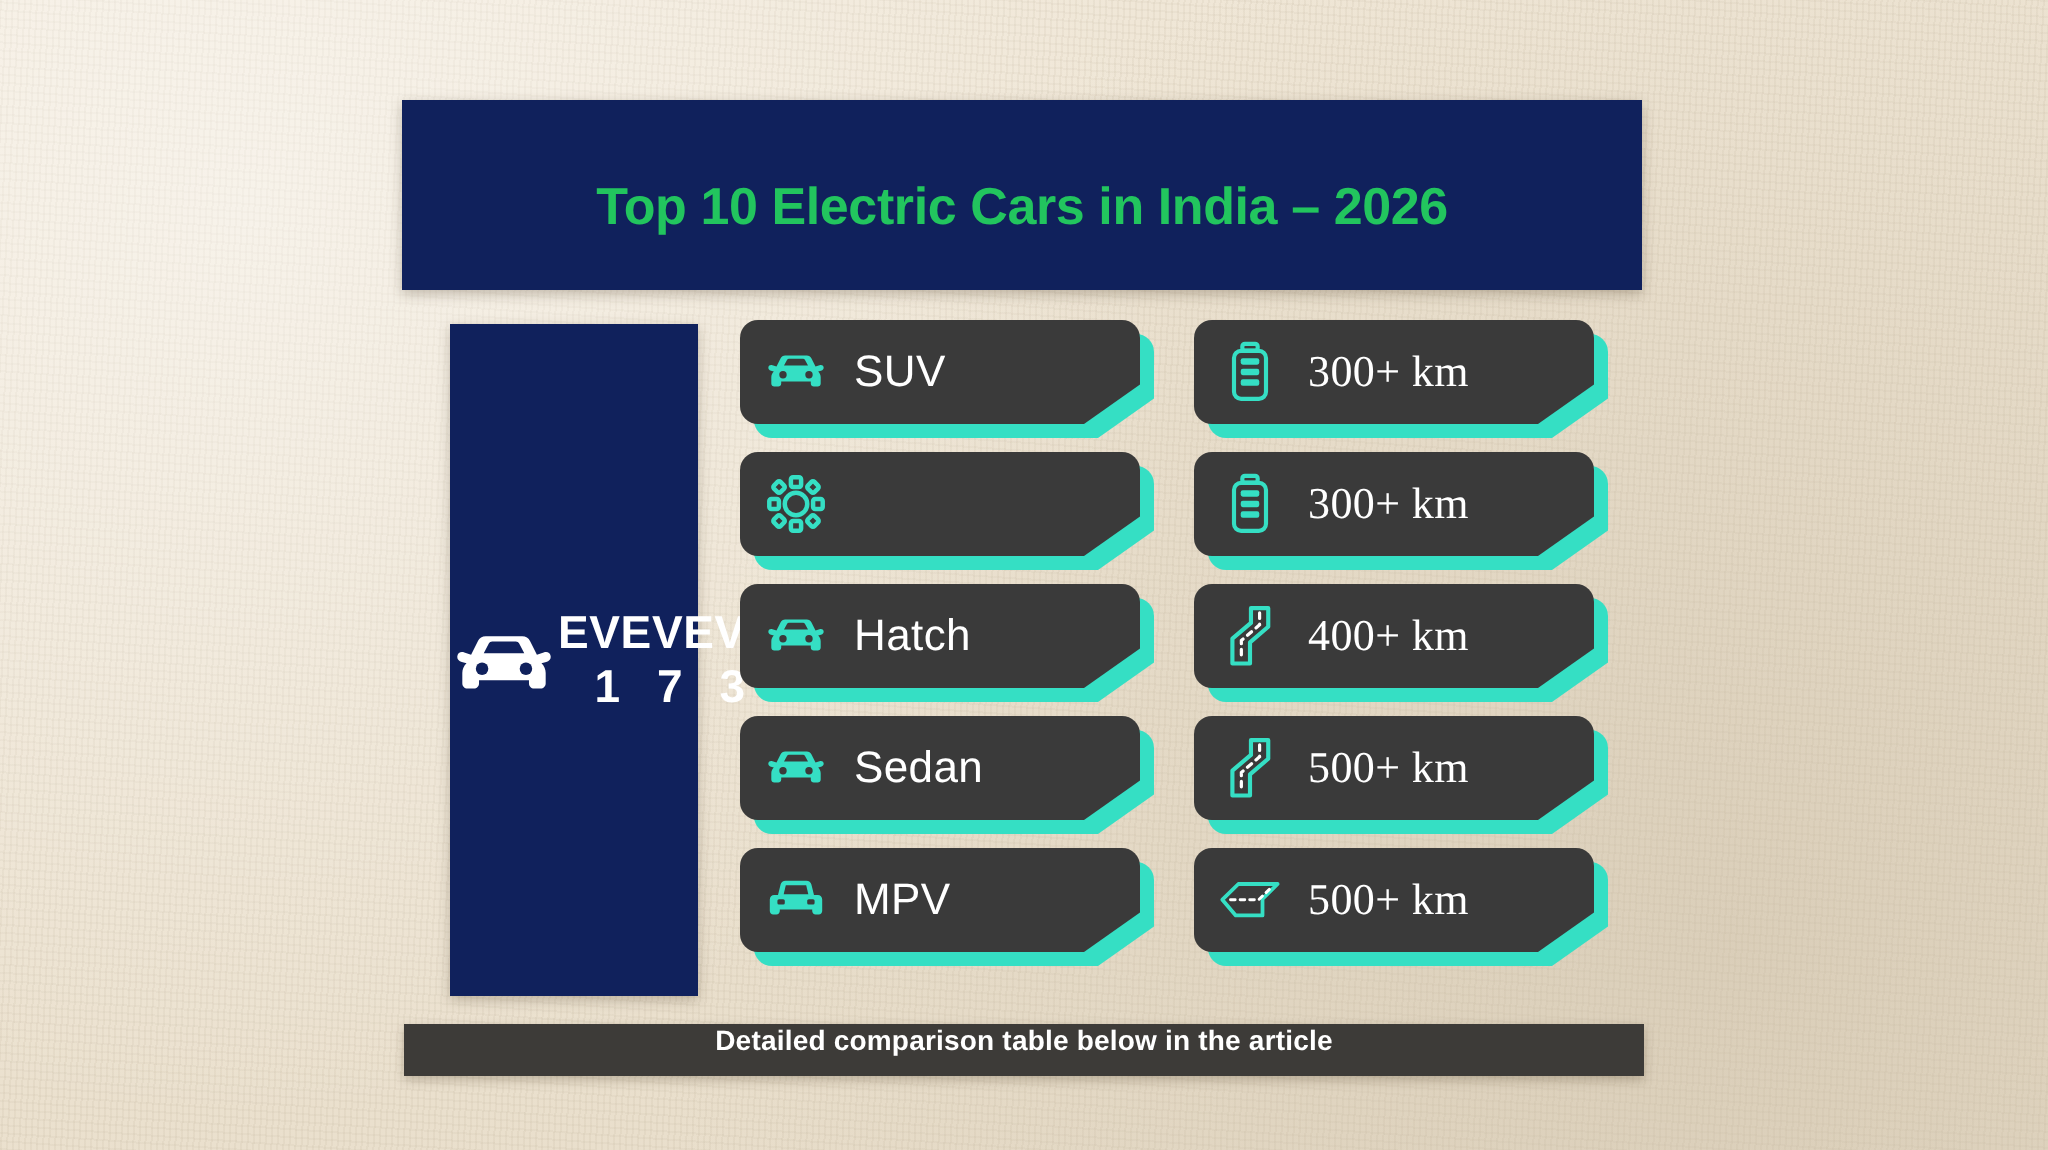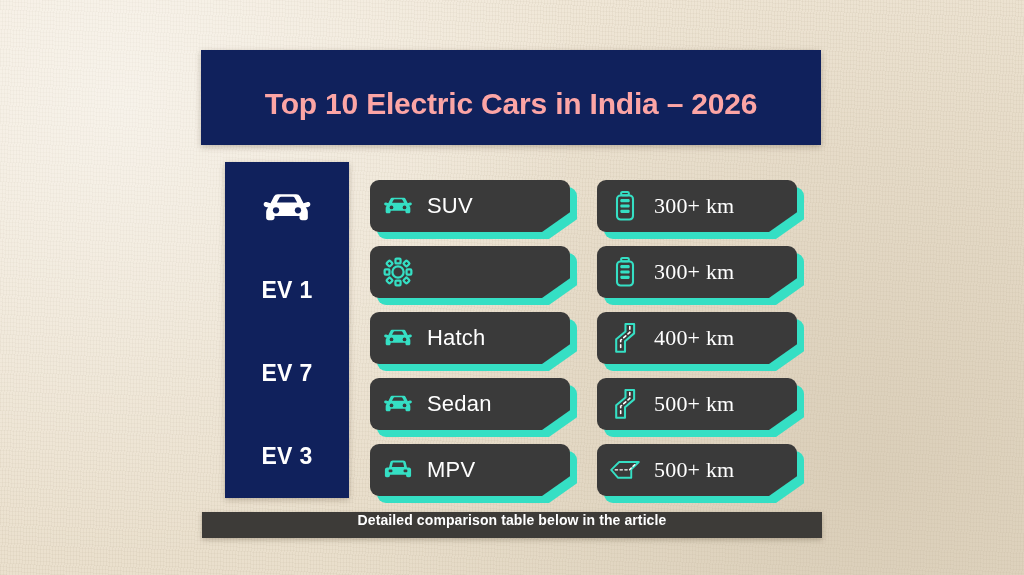--- a/index.html
+++ b/index.html
@@ -35,22 +35,22 @@
     width: 620px;
     height: 95px;
     background: #10215c;
     display: flex;
     flex-direction: column;
     align-items: center;
     justify-content: center;
     box-shadow: 0 2px 6px rgba(60,45,25,0.28);
   }
   .banner-line1 {
-    color: #fca5a5;
-    font-size: 30px;
+    color: #22c55e;
+    font-size: 26px;
     font-weight: bold;
     line-height: 1.12;
     letter-spacing: -0.2px;
     white-space: nowrap;
     margin-top: 12px;
   }
   .banner-line2 {
     color: #ffffff;
     font-size: 30px;
     font-weight: bold;
@@ -62,40 +62,40 @@
   
   .rail {
     position: absolute;
     left: 225px;
     top: 162px;
     width: 124px;
     height: 336px;
     background: #10215c;
     box-shadow: 0 2px 6px rgba(60,45,25,0.26);
     display: flex;
-    flex-direction: column;
+    flex-direction: row;
     text-align: right;
   }
   .rail-cell {
     flex: 1 1 0;
     display: flex;
     align-items: center;
     justify-content: center;
     color: #ffffff;
     font-size: 23px;
     font-weight: bold;
     letter-spacing: 0.3px;
   }
   .rail-cell.icon-cell { padding-top: 4px; }
   .rail-car-icon { width: 54px; height: 34px; display: block; }
 
   
   .col {
     position: absolute;
-    top: 180px;
+    top: 160px;
   }
   .col-type  { left: 370px; width: 200px; }
   .col-range { left: 597px; width: 200px; font-family: Liberation Serif, serif; }
 
   .card-wrap {
     position: relative;
     height: 52px;
     margin-bottom: 14px;
   }
   

